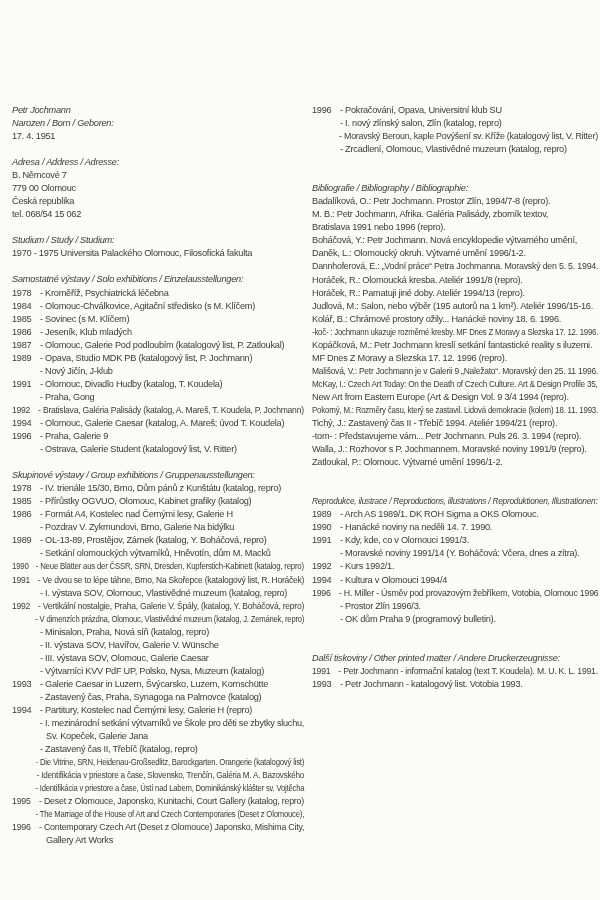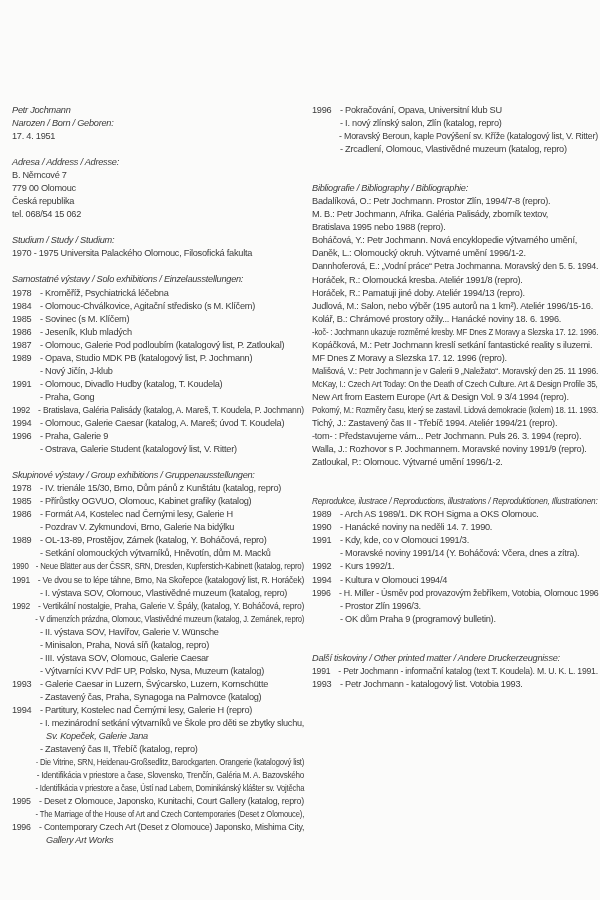--- a/index.html
+++ b/index.html
@@ -14,21 +14,21 @@
   }
   .page { position: absolute; inset: 0; }
   .col { position: absolute; top: 76px; margin-top: 28px; }
   .col-left { left: 12px; width: 292px; }
   .col-right { left: 312px; width: 286px; }
   .section { margin: 0; }
   .heading { font-style: italic; }
   .line { white-space: nowrap; letter-spacing: -0.25px; transform-origin: left; }
   .entry { display: flex; }
   .year { width: 28px; flex: 0 0 28px; white-space: nowrap; }
-  .cont { padding-left: 34px; font-style: italic; }
+  .cont { padding-left: 34px; }
   .gap1 { height: 13px; }
   .gap2 { height: 26px; }
 </style>
 </head>
 <body>
 
 <div class="page">
 
   <div class="col col-left">
 
@@ -155,25 +155,25 @@
           <div class="line entry" style="transform: scaleX(0.93);">
             <span class="year">1992</span>
             <span>- Vertikální nostalgie, Praha, Galerie V. Špály, (katalog, Y. Boháčová, repro)</span>
           </div>
           <div class="line entry" style="transform: scaleX(0.834);">
             <span class="year"></span>
             <span>- V dimenzích prázdna, Olomouc, Vlastivědné muzeum (katalog, J. Zemánek, repro)</span>
           </div>
           <div class="line entry">
             <span class="year"></span>
+            <span>- Minisalon, Praha, Nová síň (katalog, repro)</span>
+          </div>
+          <div class="line entry">
+            <span class="year"></span>
             <span>- II. výstava SOV, Havířov, Galerie V. Wünsche</span>
-          </div>
-          <div class="line entry">
-            <span class="year"></span>
-            <span>- Minisalon, Praha, Nová síň (katalog, repro)</span>
           </div>
           <div class="line entry">
             <span class="year"></span>
             <span>- III. výstava SOV, Olomouc, Galerie Caesar</span>
           </div>
           <div class="line entry">
             <span class="year"></span>
             <span>- Výtvarníci KVV PdF UP, Polsko, Nysa, Muzeum (katalog)</span>
           </div>
           <div class="line entry">
@@ -247,21 +247,21 @@
           </div>
         </div>
     </div>
     <div class="gap2"></div>
 
     <div class="section">
       <div class="line heading">Bibliografie / Bibliography / Bibliographie:</div>
       <div id="biblio-list">
           <div class="line">Badalíková, O.: Petr Jochmann. Prostor Zlín, 1994/7-8 (repro).</div>
           <div class="line">M. B.: Petr Jochmann, Afrika. Galéria Palisády, zborník textov,</div>
-          <div class="line">Bratislava 1995 nebo 1988 (repro).</div>
+          <div class="line">Bratislava 1991 nebo 1996 (repro).</div>
           <div class="line">Boháčová, Y.: Petr Jochmann. Nová encyklopedie výtvarného umění,</div>
           <div class="line">Daněk, L.: Olomoucký okruh. Výtvarné umění 1996/1-2.</div>
           <div class="line" style="transform: scaleX(0.966);">Dannhoferová, E.: „Vodní práce“ Petra Jochmanna. Moravský den 5. 5. 1994.</div>
           <div class="line">Horáček, R.: Olomoucká kresba. Ateliér 1991/8 (repro).</div>
           <div class="line">Horáček, R.: Pamatuji jiné doby. Ateliér 1994/13 (repro).</div>
           <div class="line">Judlová, M.: Salon, nebo výběr (195 autorů na 1 km²). Ateliér 1996/15-16.</div>
           <div class="line">Kolář, B.: Chrámové prostory ožily... Hanácké noviny 18. 6. 1996.</div>
           <div class="line" style="transform: scaleX(0.851);">-koč- : Jochmann ukazuje rozměrné kresby. MF Dnes Z Moravy a Slezska 17. 12. 1996.</div>
           <div class="line">Kopáčková, M.: Petr Jochmann kreslí setkání fantastické reality s iluzemi.</div>
           <div class="line">MF Dnes Z Moravy a Slezska 17. 12. 1996 (repro).</div>

